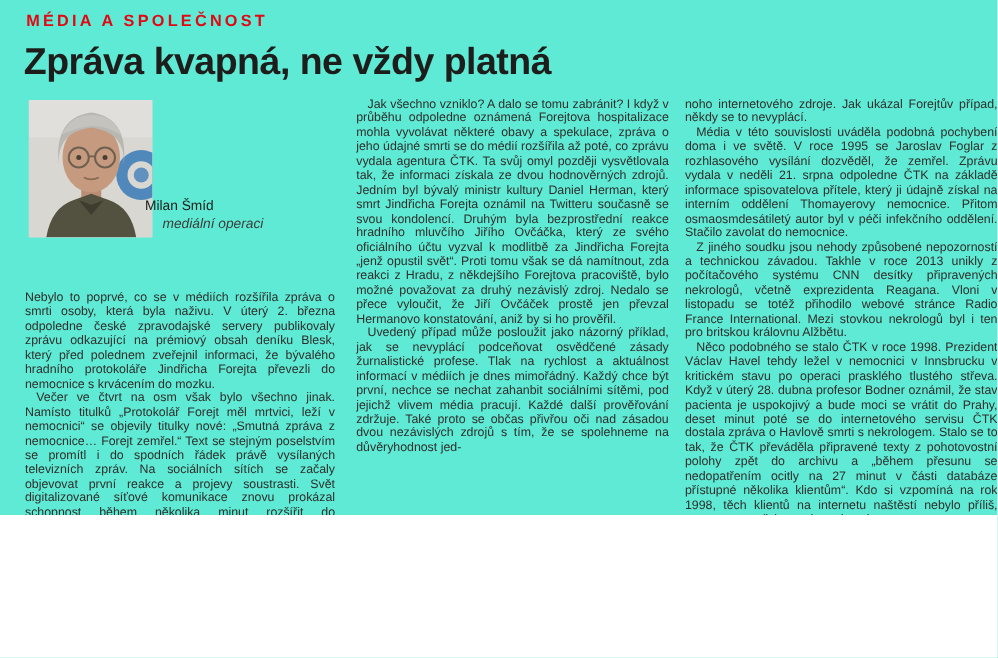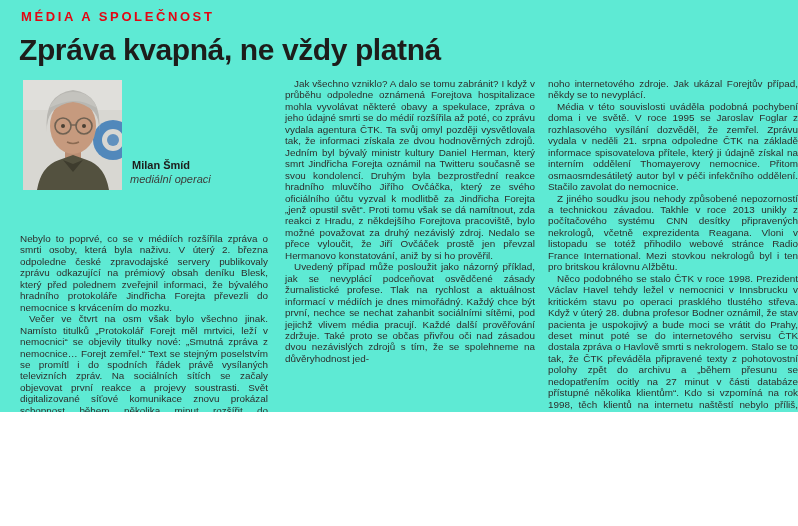--- a/index.html
+++ b/index.html
@@ -15,22 +15,22 @@
     position:absolute; left:19px; top:33px; margin:0;
     font-size:30px; font-weight:bold; letter-spacing:-0.4px;
     color:#1d1d1b;
   }
 
   .photo {
     position:absolute; left:23px; top:80px; width:99px; height:110px;
     overflow:hidden; background:#d9d8d4;
   }
   .author-name {
-    position:absolute; left:132px; top:159px;
-    font-size:11px; font-weight:bold; color:#1d1d1b;
+    position:absolute; left:116px; top:159px;
+    font-size:11px; font-weight:normal; color:#1d1d1b;
   }
   .author-role {
     position:absolute; left:130px; top:173px;
     font-size:11px; font-style:italic; color:#3d3d3b;
   }
 
   .col {
     position:absolute; top:78px; width:250px;
     font-size:9.9px; line-height:11.45px; color:#2e2e2c;
     text-align:justify;

